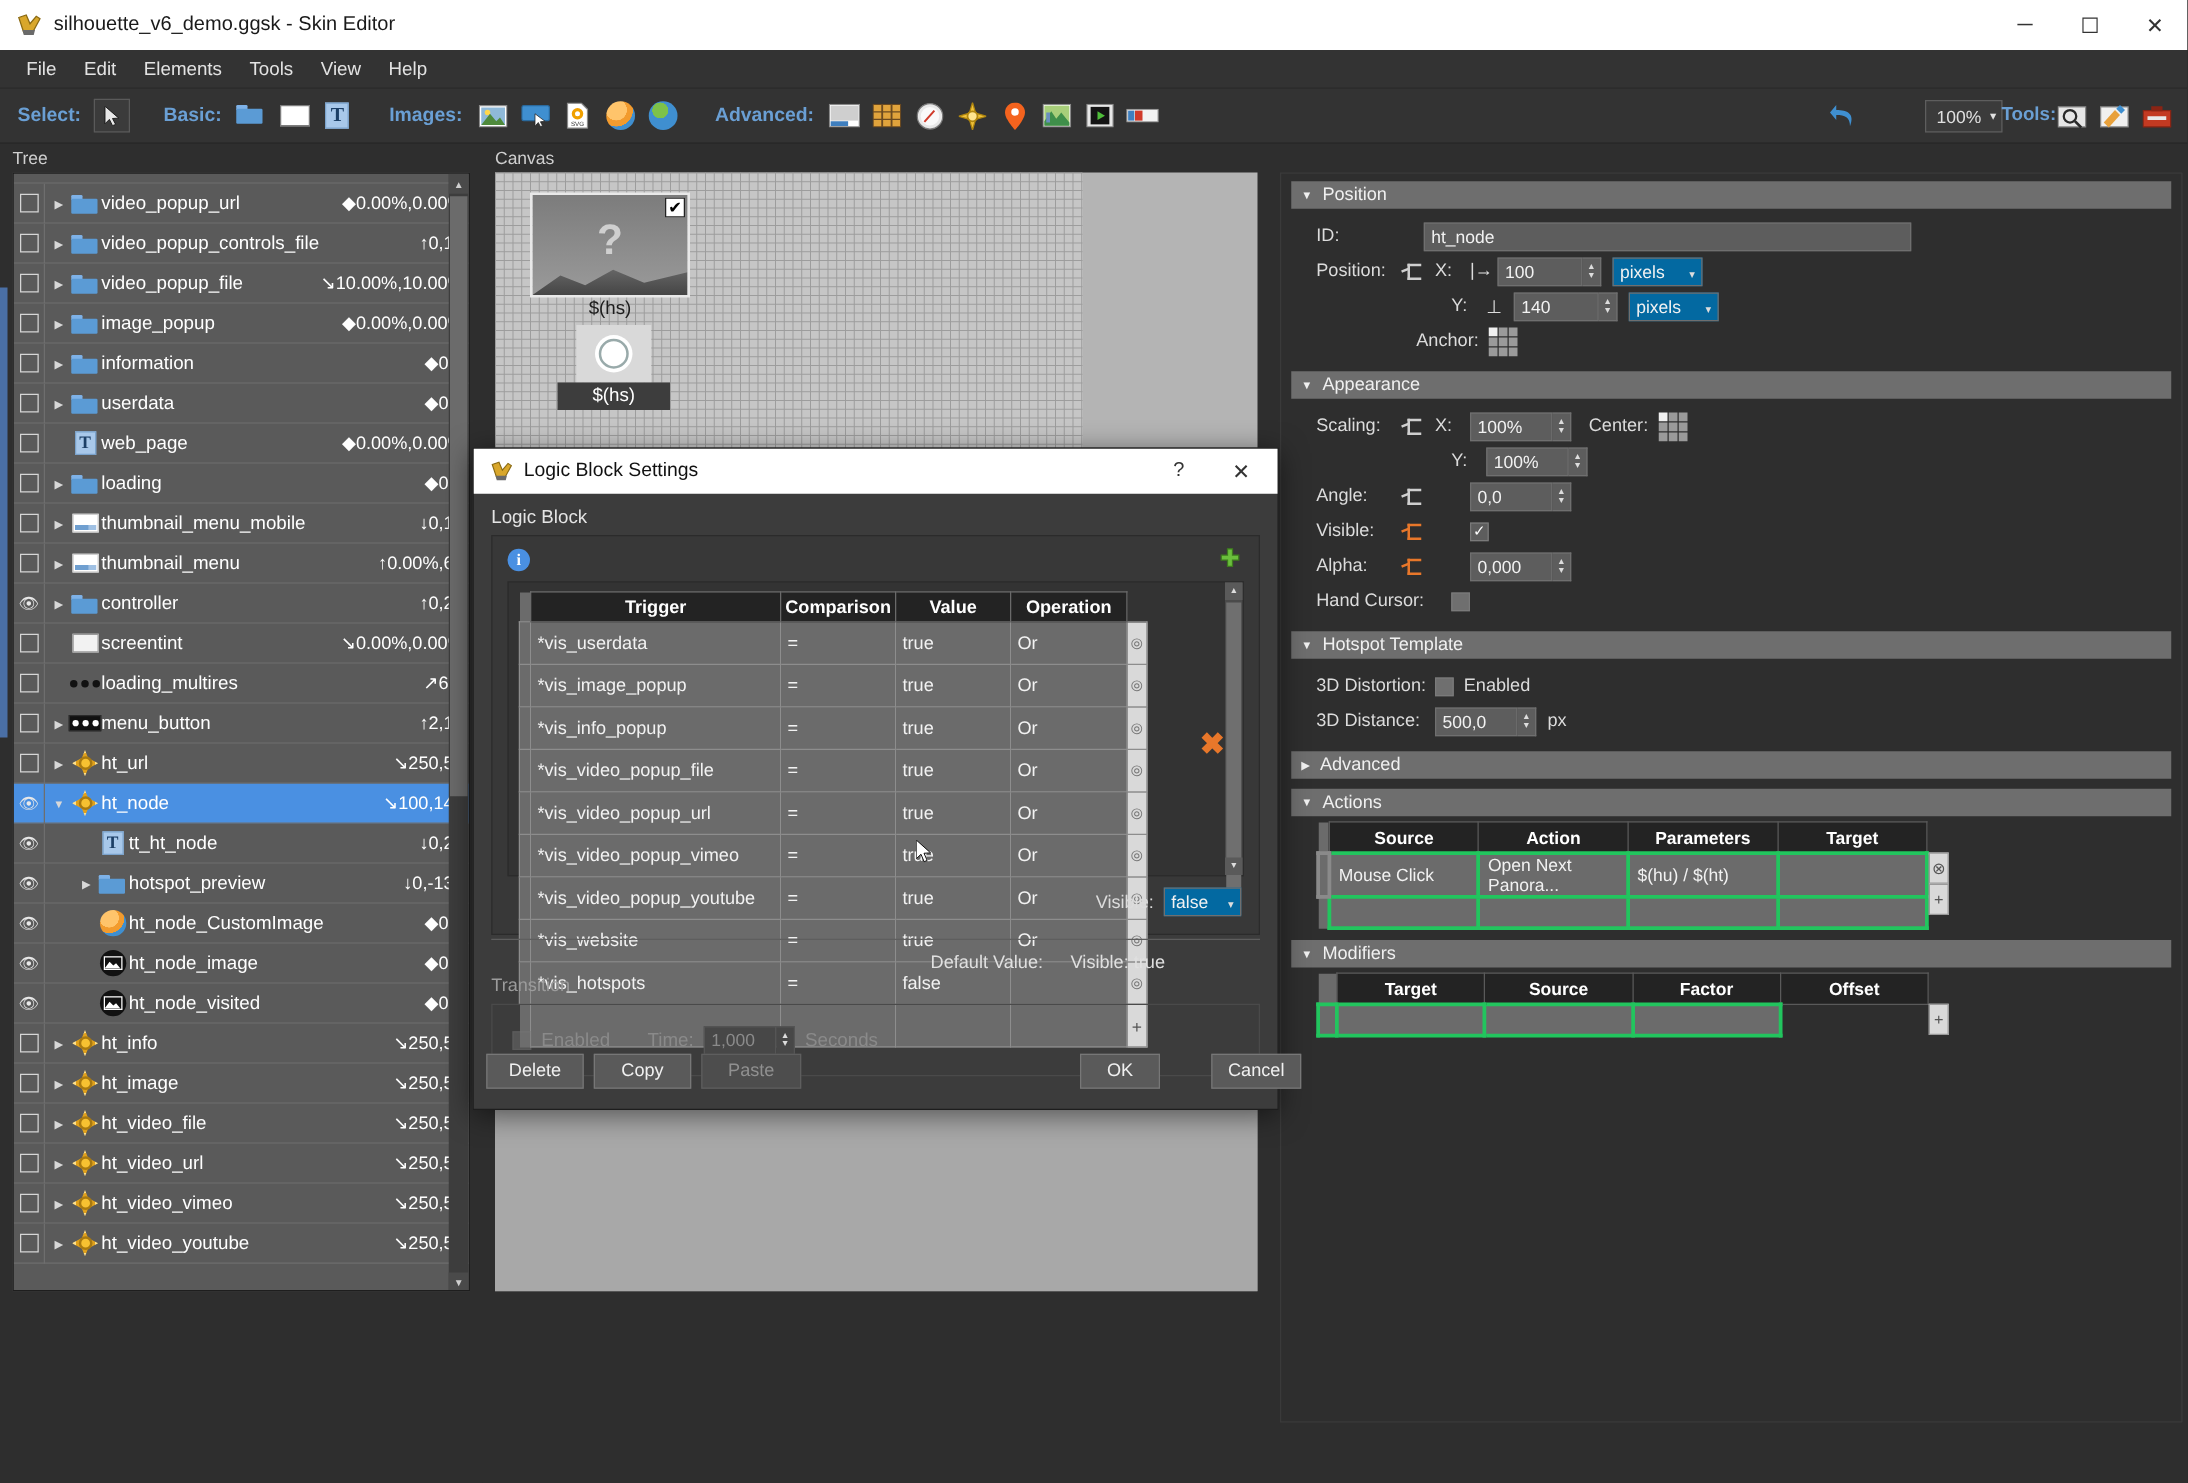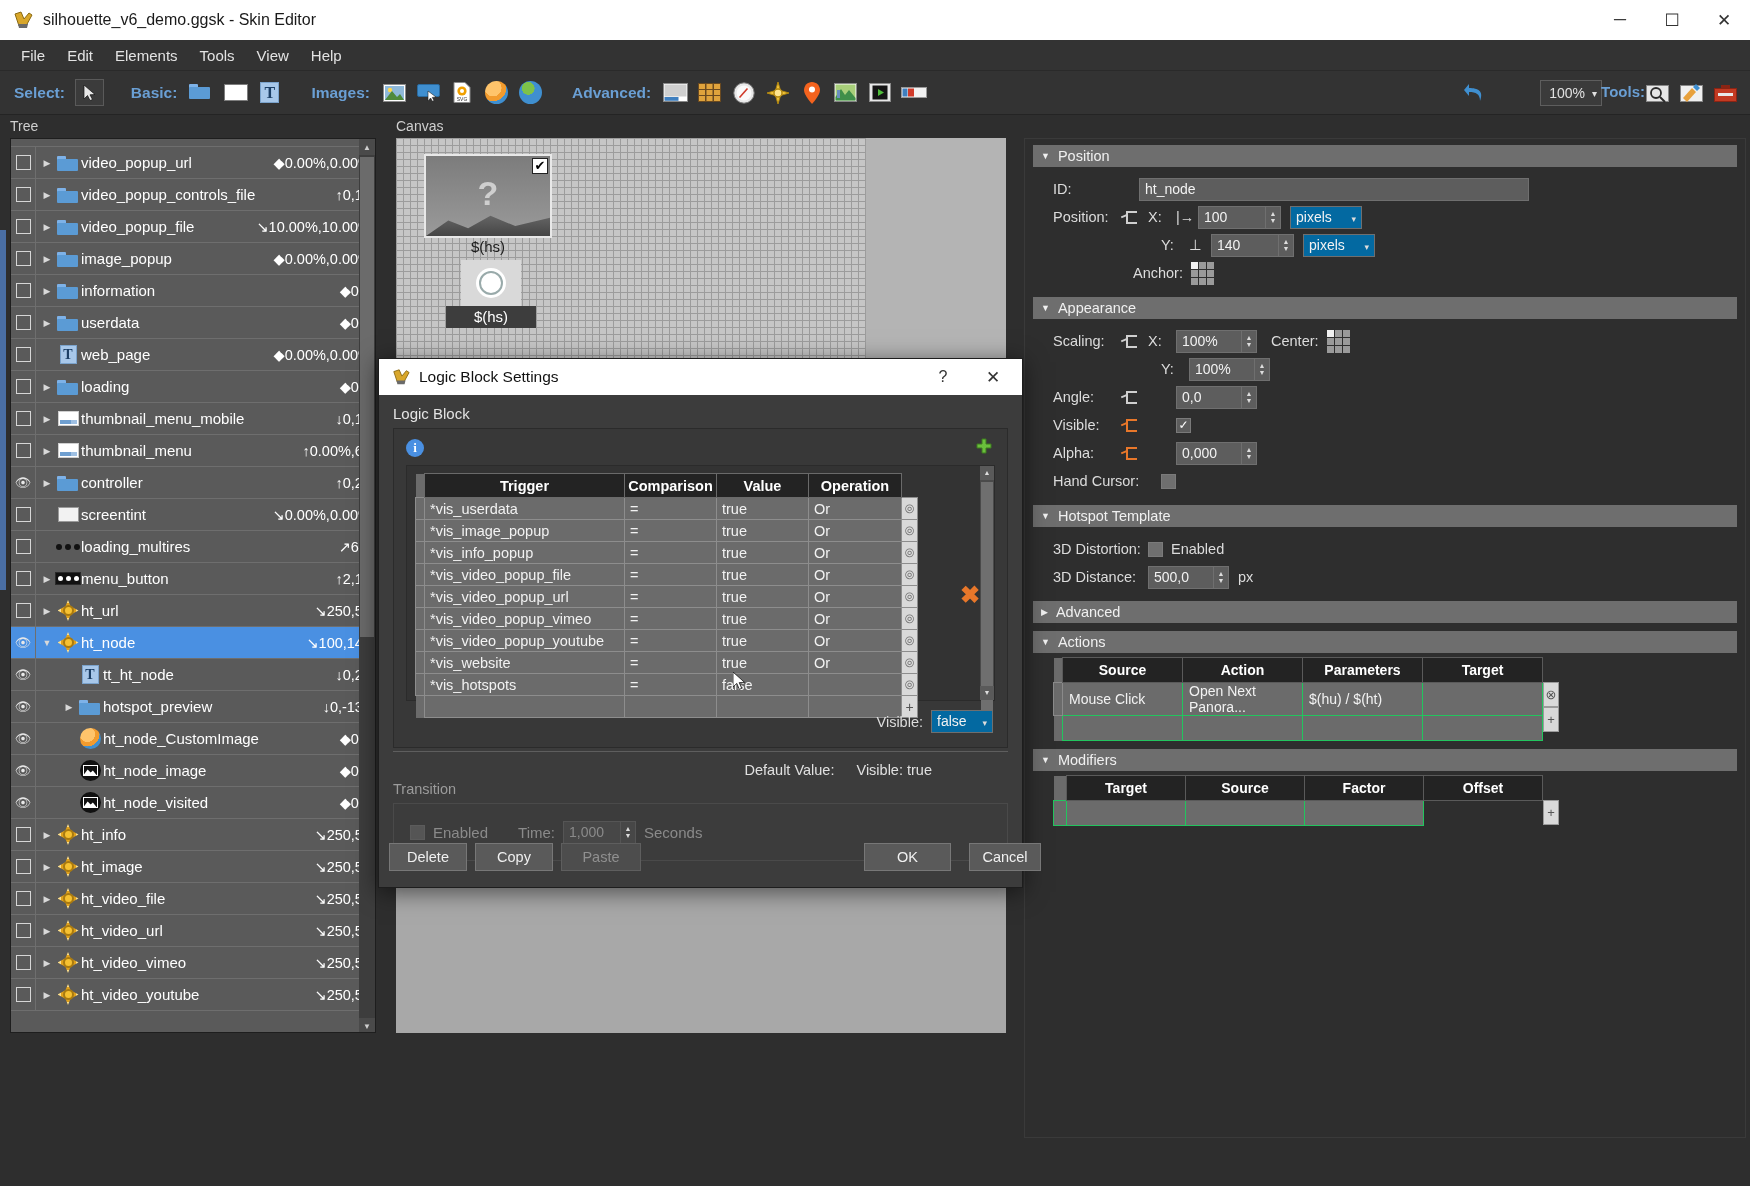--- a/index.html
+++ b/index.html
@@ -199,21 +199,21 @@
   .linkic.or:before{background:#e8772a;}
   .linkic.or:after{border-color:#e8772a;}
 
   table.grid { border-collapse:collapse; width:490px; margin:0 0 0 28px; }
   table.grid th {
     background:#232323; color:#fff; font-size:14px; font-weight:bold; height:25px;
     border:1px solid #5a5a5a;
   }
   table.grid td {
     background:#6b6b6b; color:#f2f2f2; font-size:14px; height:25px;
-    border:1px solid #22c55e; padding:0 6px;
+    border:3px solid #22c55e; padding:0 6px;
   }
   table.grid td.empty { background:#6b6b6b; }
   .gripcell{width:9px;background:#6b6b6b !important;padding:0 !important;}
   .grip{width:6px;height:17px;margin:0 auto;background:
     repeating-linear-gradient(to bottom,#c9c9c9 0 2px,transparent 2px 4px),
     repeating-linear-gradient(to right,#c9c9c9 0 2px,transparent 2px 4px);
     background-size:100% 4px,4px 100%;opacity:.65;}
   .actbtn{width:16px;height:25px;background:#d9d9d9;color:#555;font-size:13px;text-align:center;line-height:23px;border:1px solid #9a9a9a;}
 
   
@@ -232,21 +232,21 @@
   .dlg-sub { color:#e4e4e4; font-size:15px; padding:10px 0 6px 14px; }
   .lb-area {
     margin:0 14px; background:#383838; border:1px solid #2b2b2b; height:320px; position:relative;
   }
   .info-ic{position:absolute;left:12px;top:10px;width:18px;height:18px;border-radius:50%;background:#4a90e2;color:#fff;
     font-weight:bold;font-size:13px;text-align:center;line-height:18px;font-family:"Liberation Serif",serif;}
   .plus-ic{position:absolute;right:14px;top:9px;width:18px;height:18px;}
   .lb-inner{position:absolute;left:12px;top:36px;right:12px;bottom:46px;background:#333;border:1px solid #2b2b2b;}
   .lbtable{border-collapse:collapse;margin-left:8px;margin-top:7px;}
   .lbtable th{background:#232323;color:#fff;font-size:14.5px;font-weight:bold;height:24px;border:1px solid #6a6a6a;}
-  .lbtable td{background:#6b6b6b;color:#f2f2f2;font-size:14.5px;height:22px;border:1px solid #8d8d8d;padding:0 5px;}
+  .lbtable td{background:#6b6b6b;color:#f2f2f2;font-size:14.5px;height:34px;border:1px solid #8d8d8d;padding:0 5px;}
   .lb-scroll{position:absolute;right:0;top:0;width:14px;bottom:0;background:#4a4a4a;}
   .lb-scroll .u,.lb-scroll .d{position:absolute;left:0;width:14px;height:14px;background:#5a5a5a;color:#ddd;font-size:7px;text-align:center;line-height:14px;}
   .lb-scroll .u{top:0;} .lb-scroll .d{bottom:0;}
   .lb-scroll .t{position:absolute;left:1px;top:16px;width:12px;height:250px;background:#6f6f6f;}
   .vis-row{position:absolute;right:14px;bottom:14px;display:flex;align-items:center;font-size:14.5px;}
   .vis-row .dd{width:62px;margin-left:8px;}
   .dlg-default{position:absolute;left:14px;right:14px;top:392px;border-top:1px solid #5e5e5e;padding-top:10px;
     text-align:right;font-size:14.5px;color:#e0e0e0;}
   .dlg-default .dv{padding-right:76px;}
   .trans-sect{position:absolute;left:14px;right:14px;top:422px;}
@@ -1239,21 +1239,21 @@
           </span>
       </span>
       <span class="dis">Seconds</span>
     </div>
   </div>
 
   <div class="dlg-btns">
     <div class="dbtn" style="left:10px;width:78px">Delete</div>
     <div class="dbtn" style="left:96px;width:78px">Copy</div>
     <div class="dbtn dis" style="left:182px;width:80px">Paste</div>
-    <div class="dbtn" style="left:485px;width:87px">OK</div>
+    <div class="dbtn" style="left:485px;width:64px">OK</div>
     <div class="dbtn" style="left:590px;width:72px">Cancel</div>
   </div>
 </div>
 
 <div class="cursor">
   <svg width="14" height="20" viewBox="0 0 14 20">
       <path d="M0 0 L0 15 L3.8 11.4 L6.3 17.4 L8.7 16.3 L6.2 10.6 L11.5 10.3 Z" fill="#fff" stroke="#111" stroke-width=".8"></path>
     </svg>
 </div>
 

